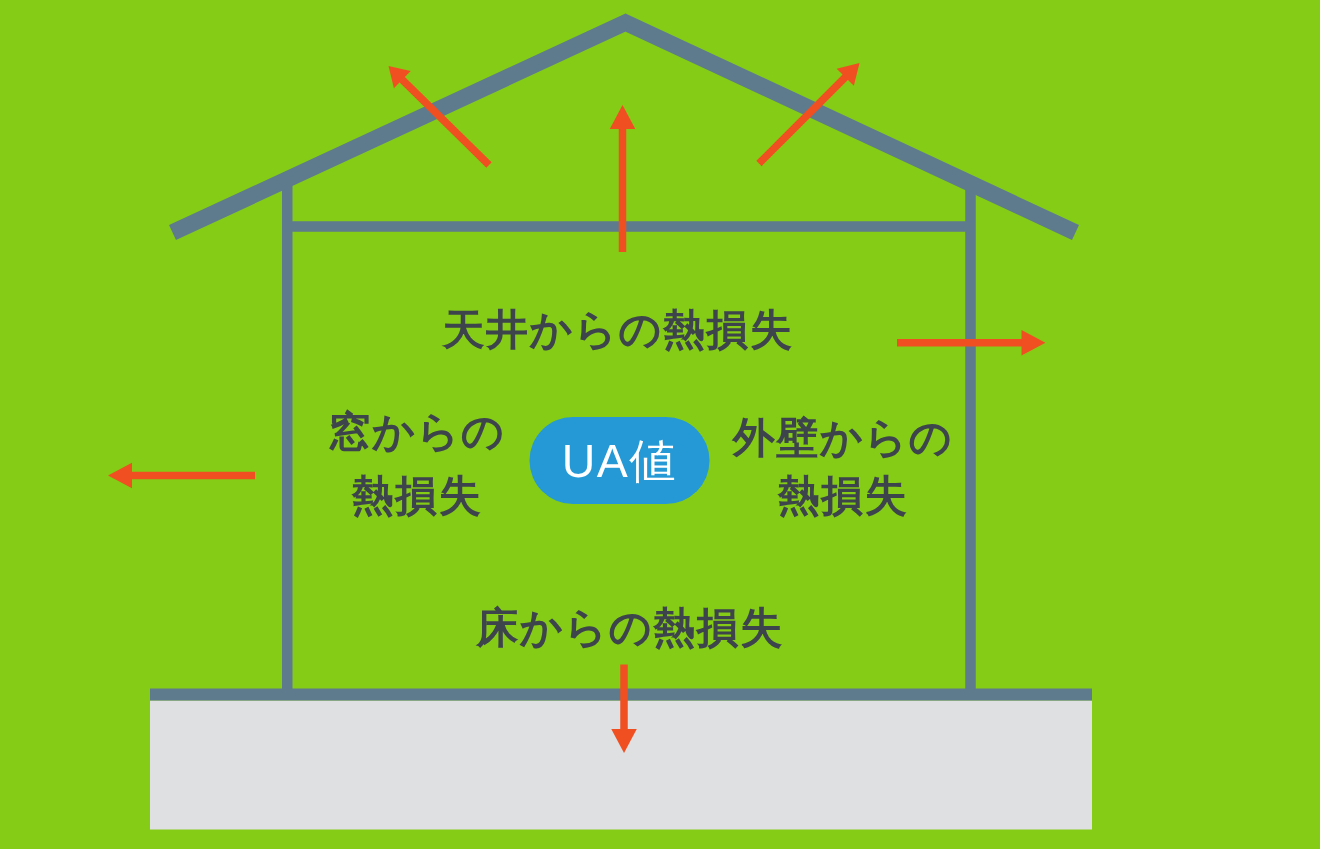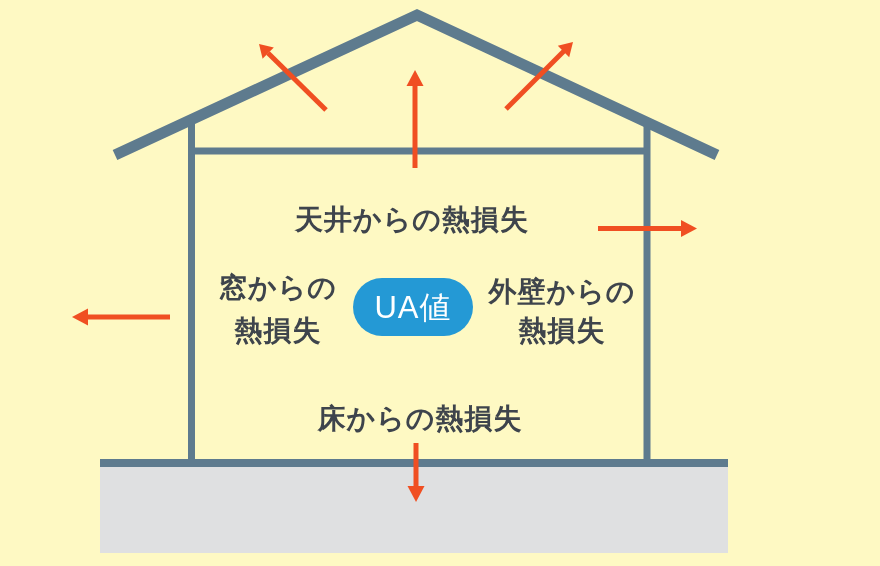--- a/index.html
+++ b/index.html
@@ -4,21 +4,21 @@
 <style>
   html, body {
     margin: 0;
     padding: 0;
     background: #ffffff;
   }
   .stage {
     position: relative;
     width: 880px;
     height: 566px;
-    background: #fef9c3;
+    background: #84cc16;
     overflow: hidden;
     font-family: "Liberation Sans", "DejaVu Sans", sans-serif;
   }
   svg { display: block; }
   .label-text {
     font-family: "Liberation Sans", "DejaVu Sans", sans-serif;
     font-size: 28px;
     font-weight: 600;
     letter-spacing: 1px;
   }

